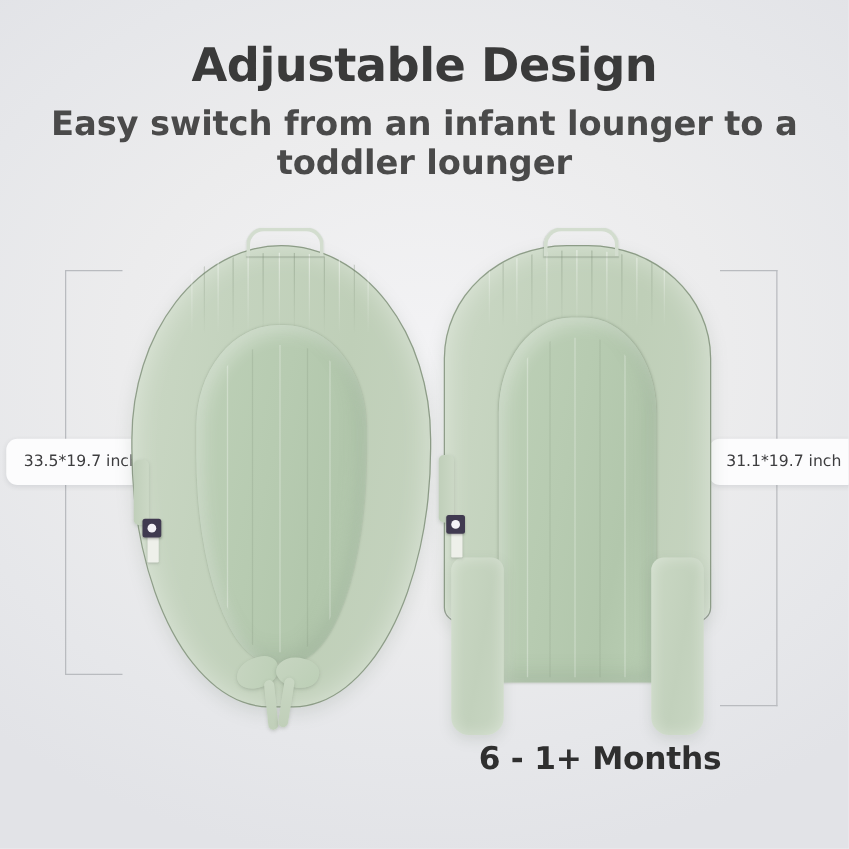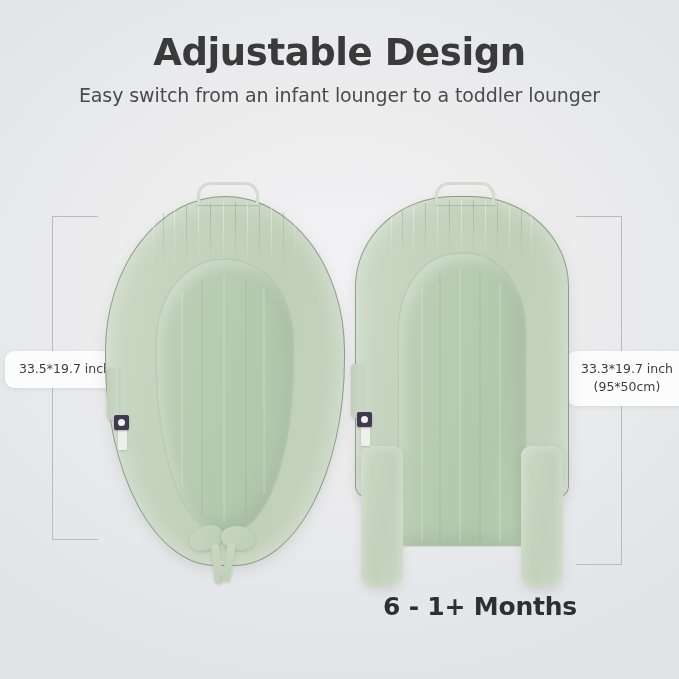--- a/index.html
+++ b/index.html
@@ -16,22 +16,22 @@
   }
 
   
   #header{position:absolute;left:0;top:34px;width:679px;text-align:center;}
   #title{
     font-size:37px;font-weight:bold;color:#3a3a3a;
     letter-spacing:-0.4px;line-height:1.05;
     font-family:"DejaVu Sans", sans-serif;
   }
   #subtitle{
-    margin-top:11px;font-size:19px;color:#4a4a4a;
-    letter-spacing:-0.1px;font-weight:normal;
+    margin-top:11px;font-size:27px;color:#4a4a4a;
+    letter-spacing:-0.1px;font-weight:bold;
     font-family:"DejaVu Sans", sans-serif;
   }
 
   
   .bracket{position:absolute;}
   .bracket .vline{position:absolute;width:1px;background:#b9bbbf;top:0;bottom:0;}
   .bracket .tick{position:absolute;height:1px;background:#b9bbbf;}
   .bracket.left .vline{left:0;}
   .bracket.left .tick{left:0;width:46px;}
   .bracket.right .vline{right:0;}
@@ -197,22 +197,21 @@
     <span>33.5*19.7 inch</span>
   </div>
 
   <div class="bracket right" style="left:576px;top:216px;width:46px;height:349px;">
     <div class="vline"></div>
     <div class="tick" style="top:0;"></div>
     <div class="tick" style="bottom:0;"></div>
   </div>
 
   <div class="dim-chip" style="left:567px;top:351px;">
-    <span>33.3*19.7 inch</span>
-    <span class="l2">(95*50cm)</span>
+    <span>31.1*19.7 inch</span>
   </div>
 
   <div class="product" id="lounger-a">
 
     <div class="handle" style="left:92px;top:-14px;width:56px;height:20px;"></div>
 
     <div class="bumper"></div>
     <div class="seam"></div>
 
     <div class="pleats" style="left:38px;top:6px;width:164px;height:66px;border-radius:50% 50% 0 0;">

